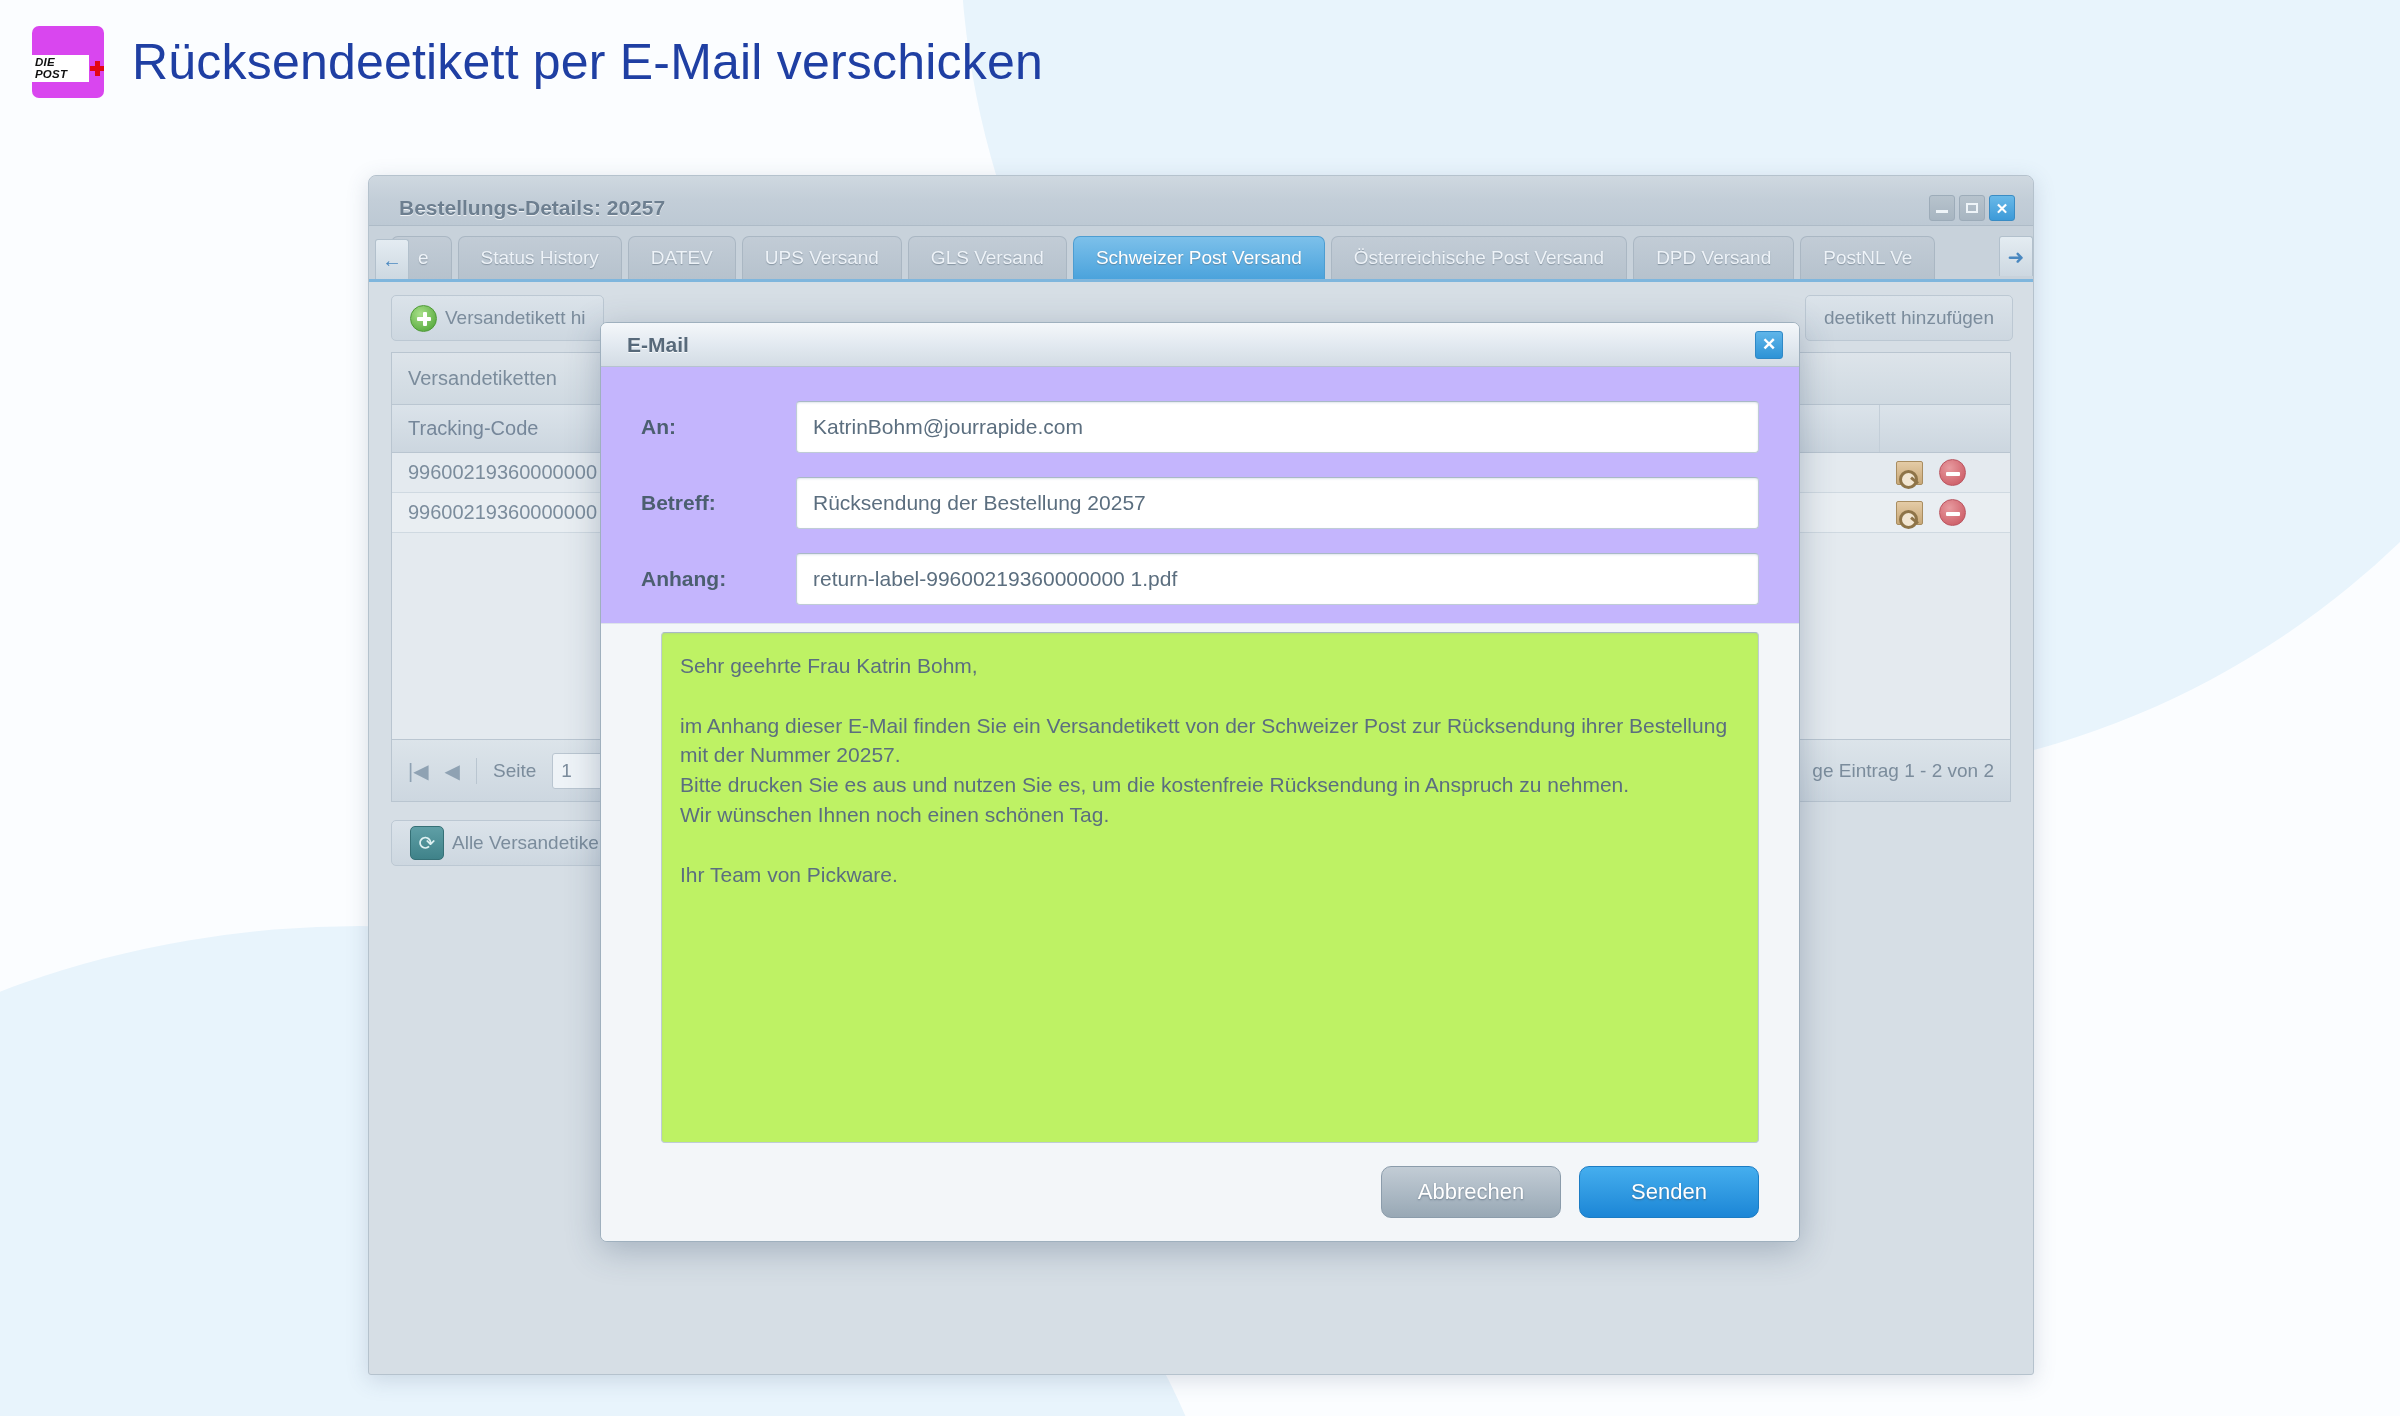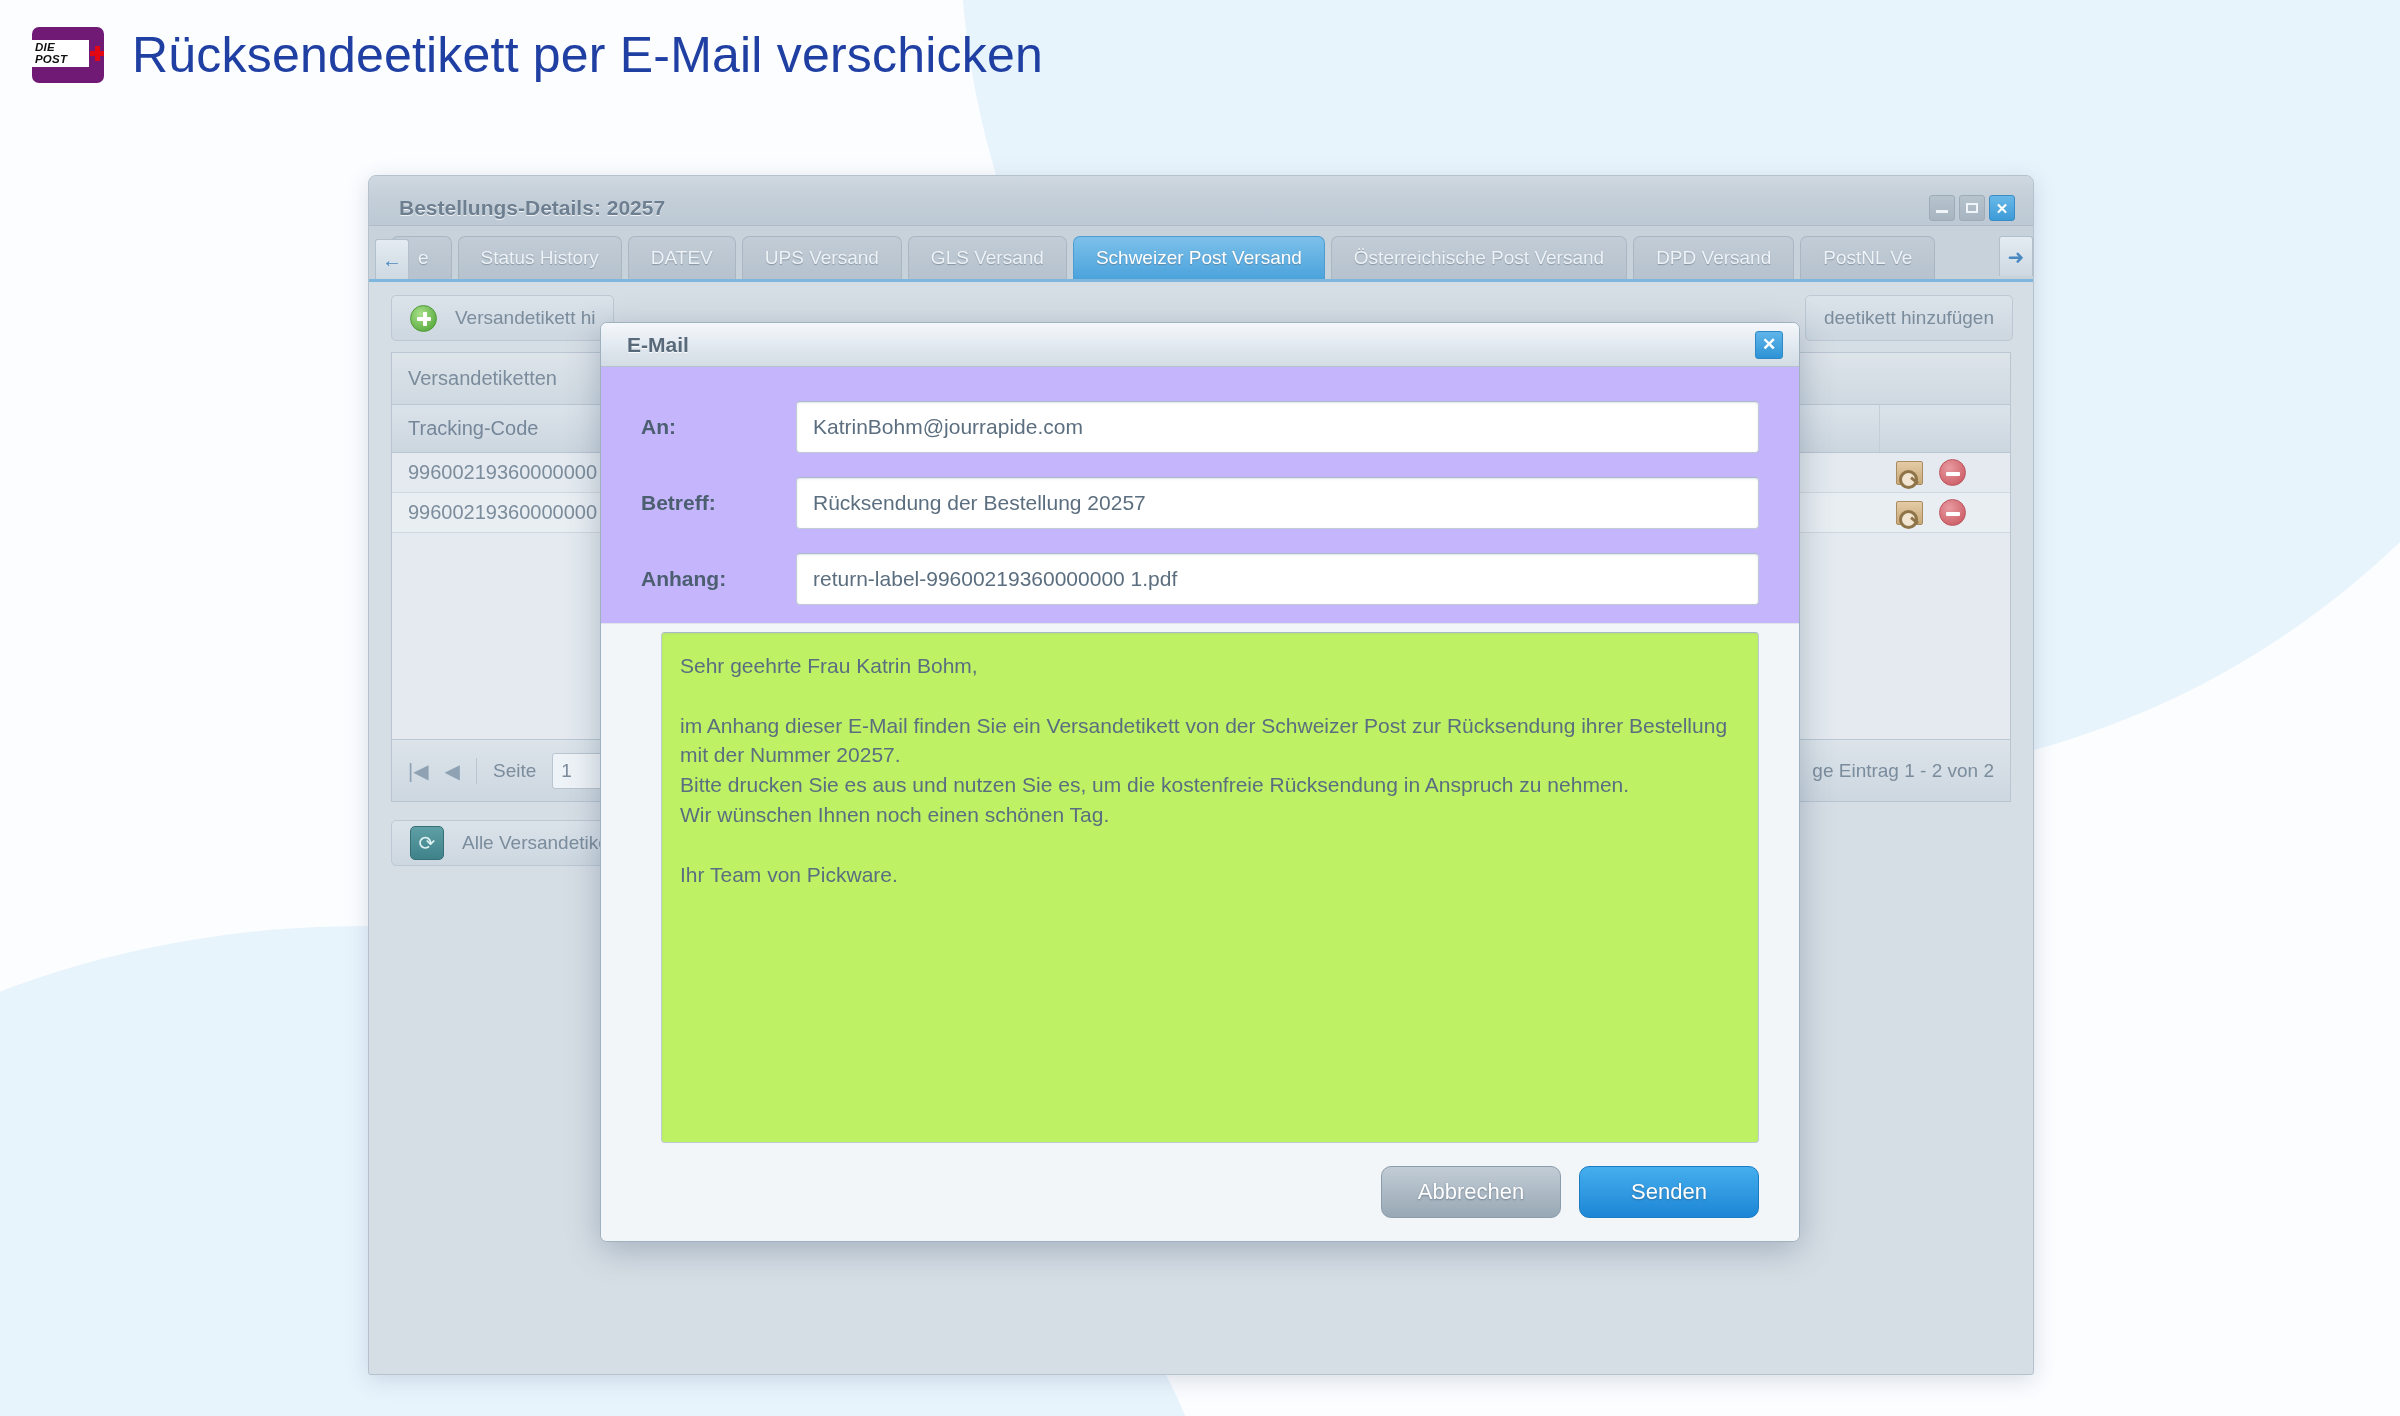--- a/index.html
+++ b/index.html
@@ -29,22 +29,22 @@
     background:#e8f4fc;
   }
 
   
   .page-header {
     position:absolute; left:0; top:0; z-index:5;
     display:flex; align-items:center;
     padding:26px 0 0 32px;
   }
   .post-logo {
-    width:72px; height:56px;
-    background:#701a75;
+    width:72px; height:72px;
+    background:#d946ef;
     border-radius:7px;
     position:relative;
     flex:0 0 auto;
     display:flex; align-items:flex-end; justify-content:center;
     overflow:hidden;
   }
   .post-logo-inner {
     width:100%; display:flex; align-items:center; justify-content:center;
     padding-bottom:16px;
   }
@@ -170,21 +170,21 @@
 
   
   .app-body { padding:0; }
   .app-toolbar {
     height:62px;
     display:flex; align-items:center;
     padding:10px 20px 0 22px;
     gap:12px;
   }
   .tb-btn {
-    display:flex; align-items:center; gap:18px;
+    display:flex; align-items:center; gap:8px;
     height:46px; padding:0 18px;
     background:linear-gradient(to bottom,#dbe3ea,#cdd7e0);
     border:1px solid #bcc8d3;
     border-radius:5px;
     color:#7b8c9c;
     font-size:19px;
     white-space:nowrap;
   }
   .icon-plus {
     width:27px; height:27px; border-radius:50%;

